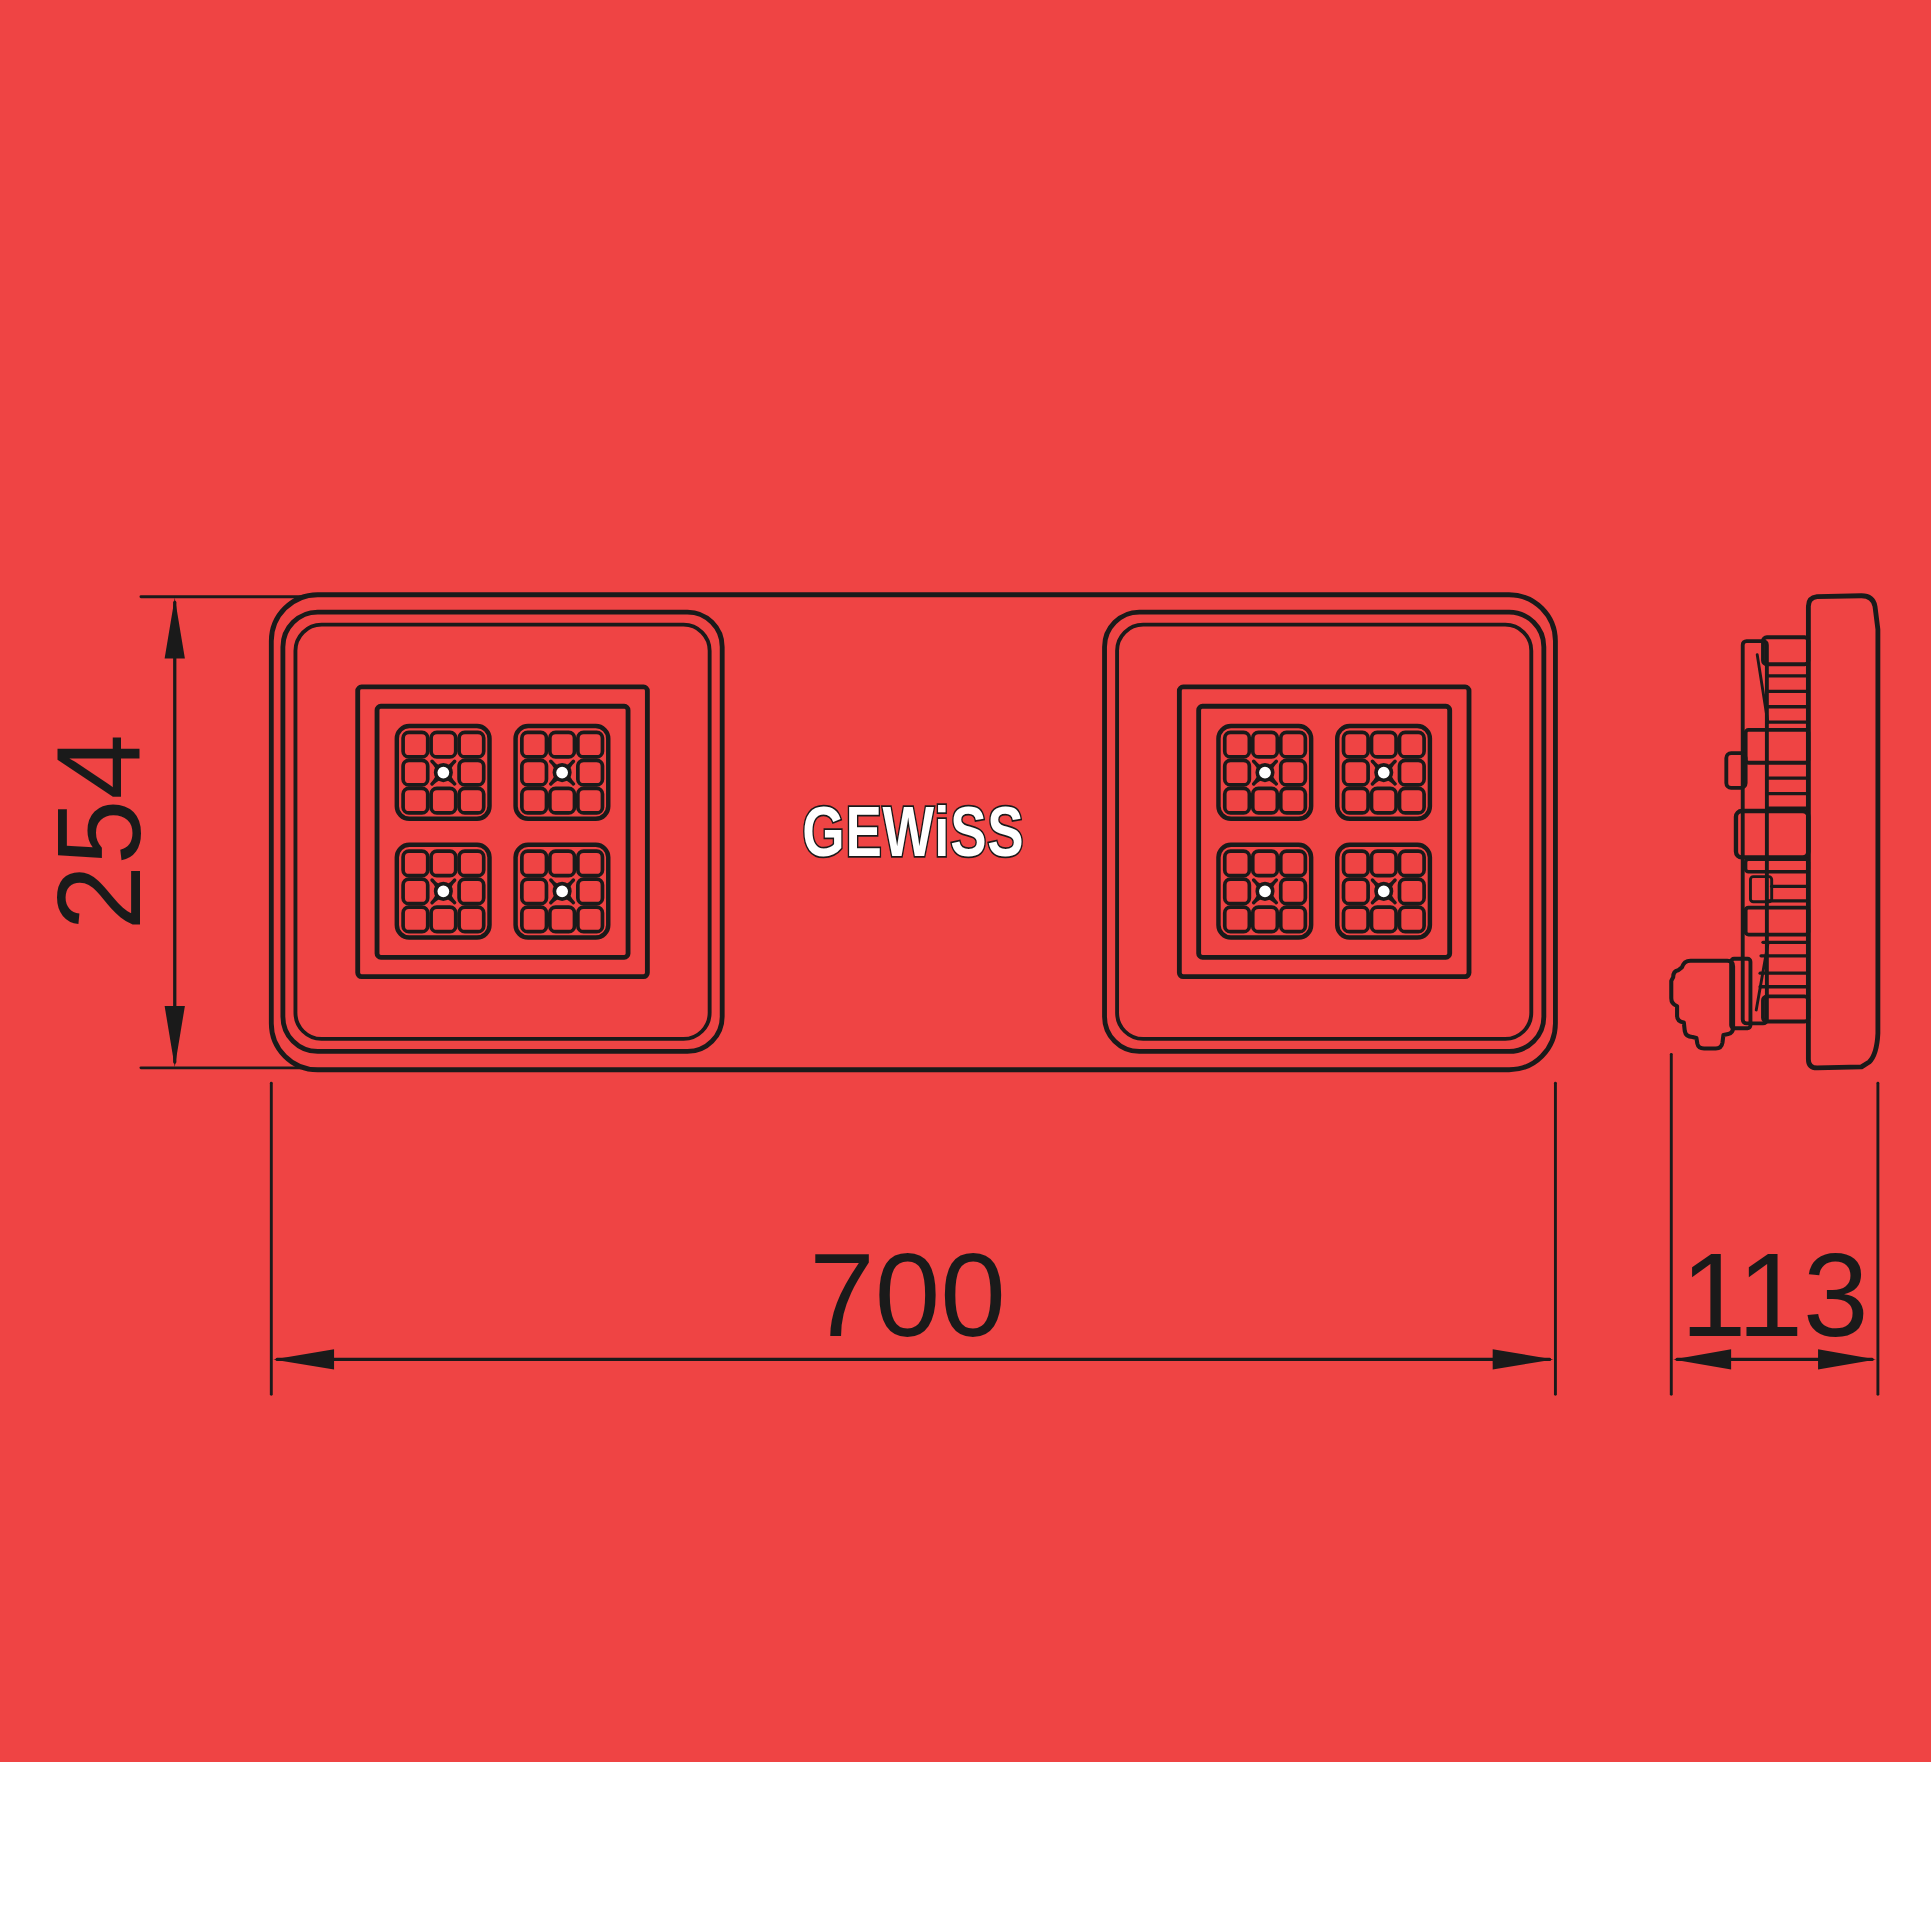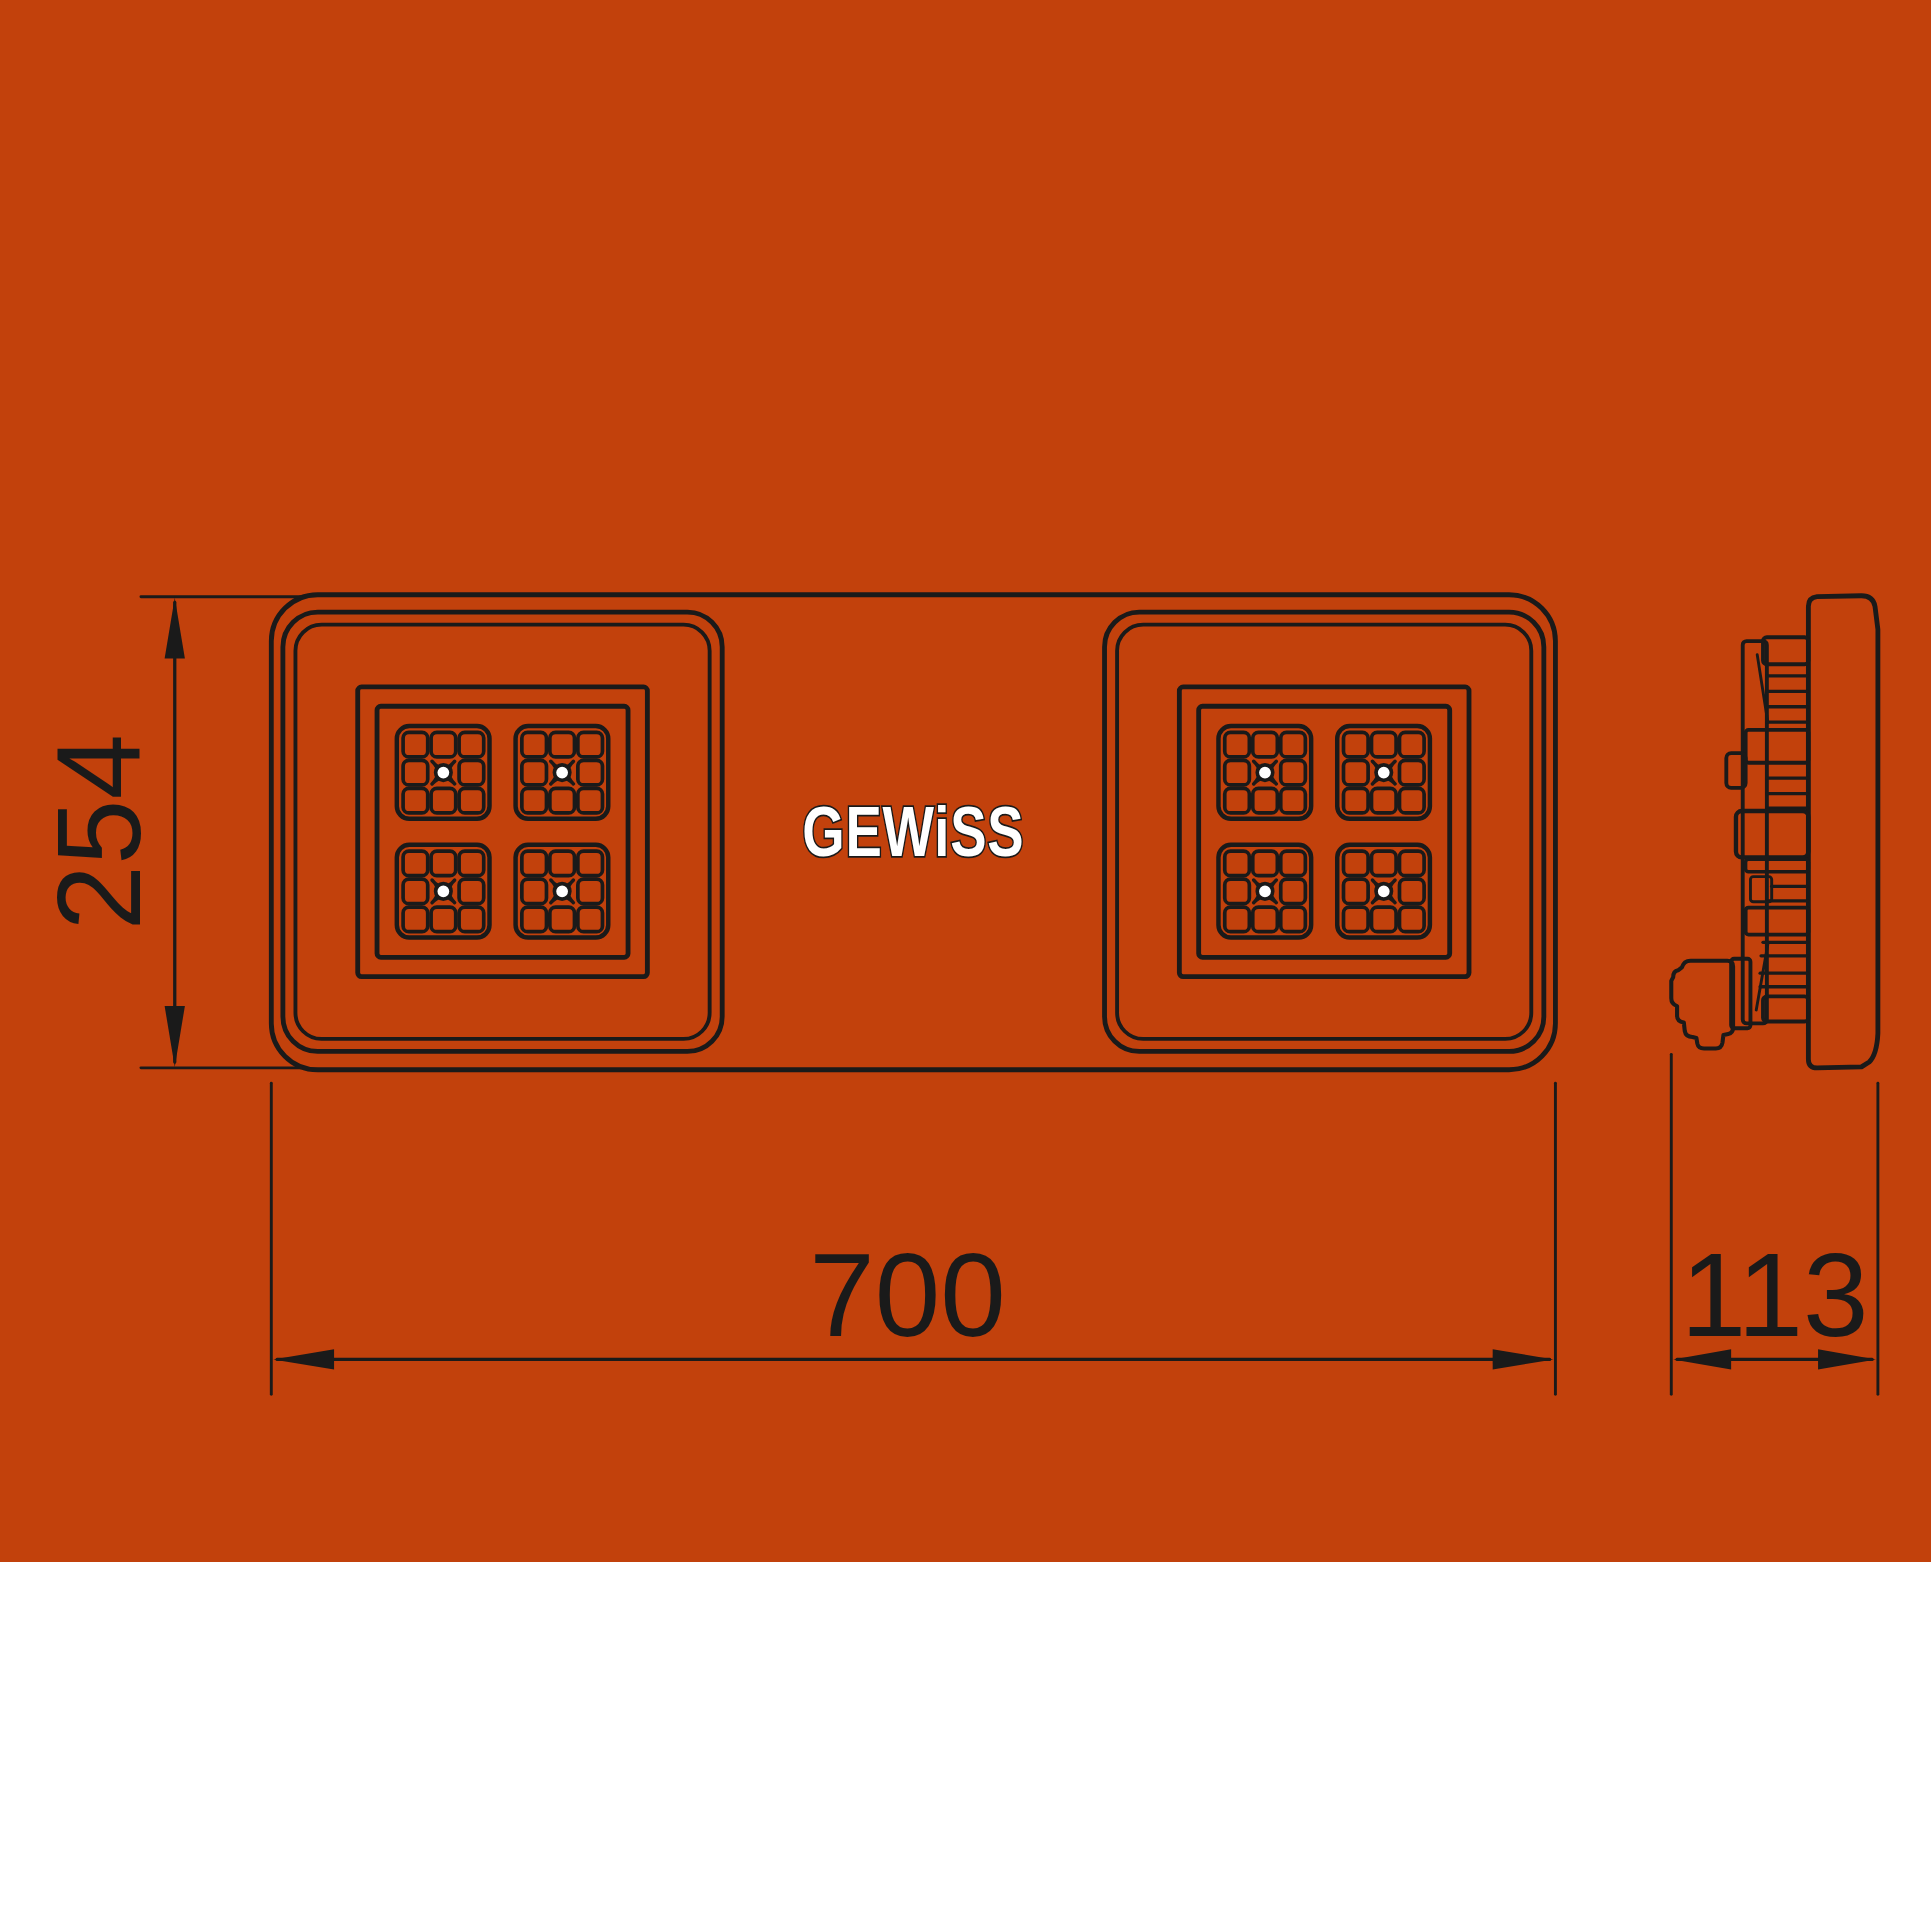--- a/index.html
+++ b/index.html
@@ -6,22 +6,22 @@
     margin: 0;
     padding: 0;
     background: #ffffff;
     width: 1931px;
     height: 1931px;
     font-family: "Liberation Sans", "DejaVu Sans", sans-serif;
   }
   #stage {
     position: relative;
     width: 1931px;
-    height: 1562px;
-    background: #c2410c;
+    height: 1762px;
+    background: #ef4444;
     overflow: hidden;
   }
   svg { display: block; }
   .ln {
     fill: none;
     stroke: #1a1a1a;
     stroke-linecap: round;
     stroke-linejoin: round;
   }
   .fillw { fill: #ffffff; stroke: #1a1a1a; stroke-linejoin: round; }

